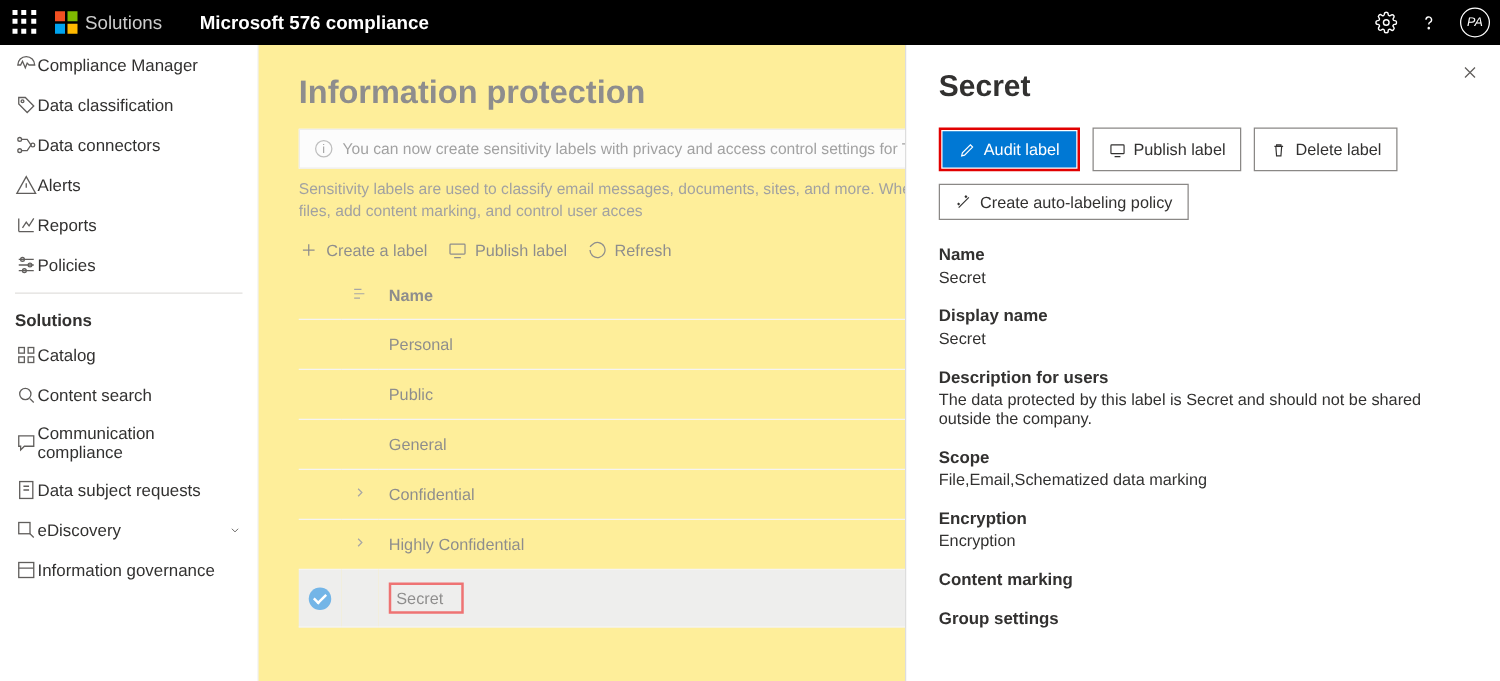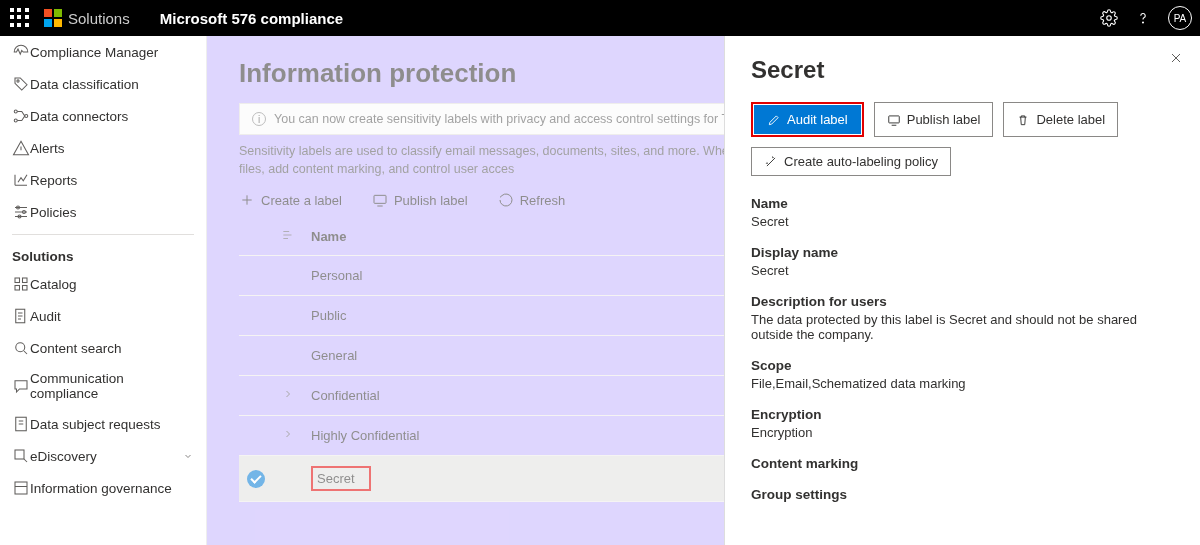--- a/index.html
+++ b/index.html
@@ -6,36 +6,36 @@
   html, body { width: 1200px; height: 545px; font-family: "Segoe UI", Arial, sans-serif; font-size: 14px; color: #323130; overflow: hidden; }
   .topbar { background: #000; color: #fff; height: 36px; display: flex; align-items: center; padding: 0 8px; }
   .waffle { width: 20px; height: 20px; display: grid; grid-template: repeat(3,1fr)/repeat(3,1fr); gap: 2px; margin-right: 14px; margin-left:2px; cursor:pointer; }
   .waffle span { background: #fff; width: 4px; height: 4px; }
   .mslogo { display:flex; align-items:center; gap:6px; margin-right: 30px; }
   .mslogo-grid { width:18px; height:18px; display:grid; grid-template:repeat(2,1fr)/repeat(2,1fr); gap:2px; }
   .mslogo-grid span:nth-child(1){background:#f25022;} .mslogo-grid span:nth-child(2){background:#7fba00;}
   .mslogo-grid span:nth-child(3){background:#00a4ef;} .mslogo-grid span:nth-child(4){background:#ffb900;}
   .mslogo-text { color:#ccc; font-size:15px; }
   .top-title { font-size:15px; font-weight:600; }
-  .top-right { margin-left:auto; display:flex; align-items:center; gap:16px; }
+  .top-right { margin-left:auto; display:flex; align-items:center; gap:16px;font-style:italic; }
   .top-right .icon { width:18px; height:18px; stroke:#fff; fill:none; stroke-width:1.5; cursor:pointer;}
   .avatar { width:24px; height:24px; border:1px solid #fff; border-radius:50%; display:flex; align-items:center; justify-content:center; font-size:10px; color:#fff; cursor:pointer;}
   .layout { display:flex; height:509px; }
   .sidebar { width:207px; border-right:1px solid #eee; overflow-y:auto; background:#fff;}
   .nav-item { display:flex; align-items:center; padding:7px 12px; font-size:13.5px; cursor:pointer; color:#323130;}
   .nav-item .ico { width:18px; height:18px; flex-shrink:0; stroke:#605e5c; fill:none; stroke-width:1.4; }
   .nav-sep { height:1px; background:#e1dfdd; margin:6px 12px; }
   .nav-heading { font-size:13.5px; font-weight:600; padding:8px 12px 4px; }
   .chev { margin-left:auto; width:12px; height:12px; stroke:#605e5c; stroke-width:1.5; fill:none;}
-  .main { flex:1; position:relative; background:#c4b5fd; }
+  .main { flex:1; position:relative; background:#fde047; }
   h1.page-title { font-size:26px; font-weight:600; padding:22px 32px 14px; }
   .info-banner { margin:0 32px 8px; border:1px solid #e1dfdd; background:#f9f9f9; padding:8px 12px; font-size:12.5px; display:flex; align-items:center; gap:8px; color:#555;}
   .info-icon { width:14px; height:14px; border:1px solid #888; border-radius:50%; display:flex; align-items:center; justify-content:center; font-size:10px; }
   .desc { padding:0 32px 14px; font-size:12.5px; color:#555; line-height:1.4; }
-  .toolbar { display:flex; align-items:center; gap:30px; padding:0 32px 10px; font-size:13px; }
+  .toolbar { display:flex; align-items:center; gap:16px; padding:0 32px 10px; font-size:13px; }
   .toolbar .tbtn { display:flex; align-items:center; gap:6px; color:#323130; cursor:pointer; }
   .toolbar .tbtn .ico { width:16px; height:16px; stroke:#323130; fill:none; stroke-width:1.5;}
   table { width:calc(100% - 32px); margin-left:32px; border-collapse:collapse; font-size:13px; }
   th, td { text-align:left; padding:10px 8px; border-bottom:1px solid #edebe9; }
   th { font-size:13px; font-weight:600; color:#323130; }
   td.col-check { width:34px; }
   td.col-expand { width:30px; text-align:center; cursor:pointer;}
   td.col-more { width:30px; cursor:pointer;}
   tr.selected { background:#e1e0de; }
   .check { width:18px; height:18px; border-radius:50%; background:#0078d4; display:flex; align-items:center; justify-content:center;}
@@ -151,27 +151,20 @@
           <svg class="ico" viewBox="0 0 24 24">
             <rect x="4" y="4" width="6" height="6"></rect>
             <rect x="14" y="4" width="6" height="6"></rect>
             <rect x="4" y="14" width="6" height="6"></rect>
             <rect x="14" y="14" width="6" height="6"></rect>
           </svg>
           <span>Catalog</span>
         </div>
         <div class="nav-item">
           <svg class="ico" viewBox="0 0 24 24">
-            <rect x="5" y="3" width="12" height="18"></rect>
-            <path d="M8 8h6M8 12h6M8 16h4"></path>
-          </svg>
-          <span>Audit</span>
-        </div>
-        <div class="nav-item">
-          <svg class="ico" viewBox="0 0 24 24">
             <circle cx="11" cy="11" r="6"></circle>
             <path d="M20 20l-4-4"></path>
           </svg>
           <span>Content search</span>
         </div>
         <div class="nav-item">
           <svg class="ico" viewBox="0 0 24 24">
             <path d="M4 5h16v11H10l-4 4V16H4z"></path>
           </svg>
           <span>Communication compliance</span>

